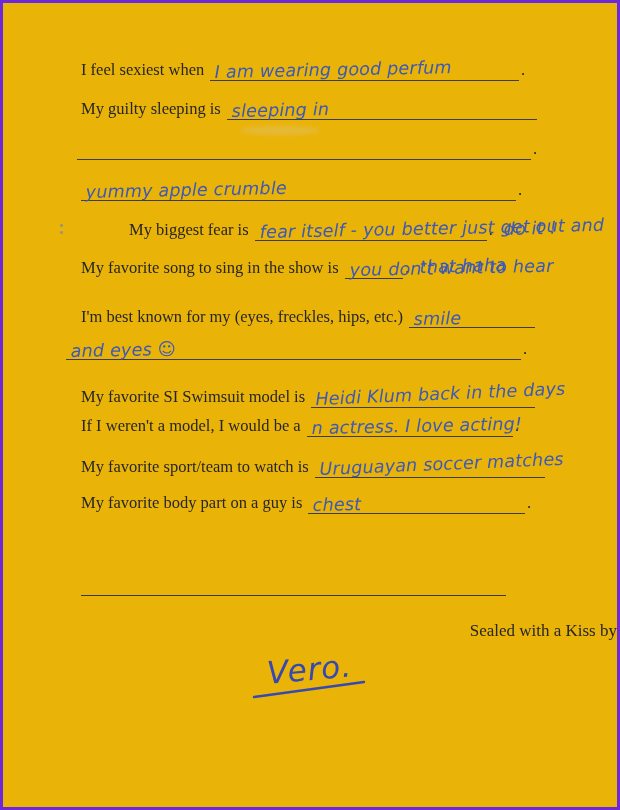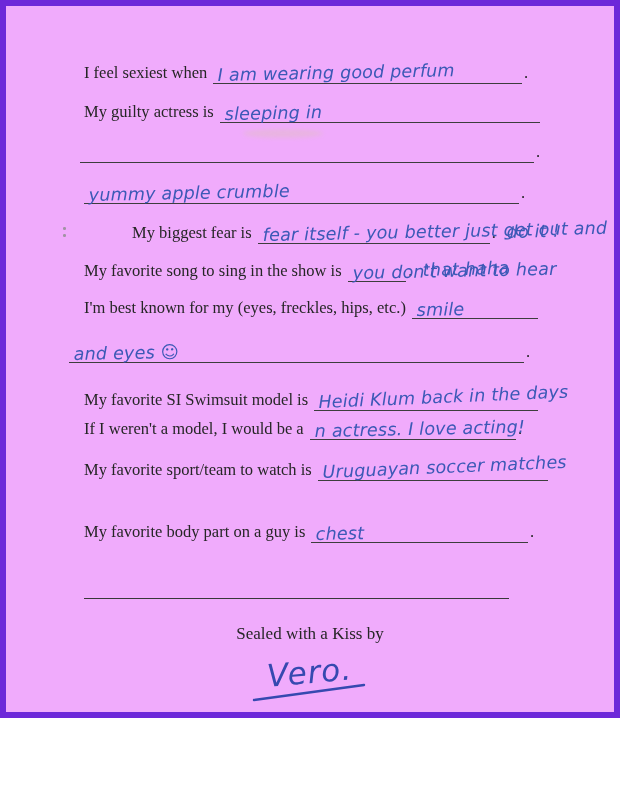--- a/index.html
+++ b/index.html
@@ -1,21 +1,21 @@
 <!DOCTYPE html>
 <html><head>
 <meta charset="utf-8">
 <style>
   html,body{margin:0;padding:0;background:#ffffff;}
   .page{
     position:relative;
-    width:620px;height:718px;
+    width:620px;height:810px;
     box-sizing:border-box;
-    background:#f0abfc;
-    border:6px solid #6d28d9;
+    background:#eab308;
+    border:3px solid #6d28d9;
     font-family:"Liberation Serif",serif;
     color:#262626;
     overflow:hidden;
   }
   .row{
     position:absolute;
     left:78px;
     display:flex;
     align-items:baseline;
     height:23px;
@@ -51,21 +51,21 @@
     margin-left:5px;
     transform:rotate(-1.5deg);
     transform-origin:left bottom;
   }
   .sep{
     position:absolute;left:78px;top:592px;width:425px;
     border-top:1.8px solid #383838;
   }
   .sealed{
     position:absolute;left:0;top:616px;width:100%;
-    text-align:center;font-size:17px;line-height:23px;
+    text-align:right;font-size:17px;line-height:23px;
   }
   .sigwrap{
     position:absolute;left:0;top:648px;width:100%;
     display:flex;flex-direction:column;align-items:center;
   }
   .sig{
     font-size:31px;
     color:#3649b0;
     letter-spacing:1px;
     transform:rotate(-5deg);
@@ -92,21 +92,21 @@
 
   <div class="row" style="top:55px;width:450px;">
     <span class="q">I feel sexiest when</span>
     <span class="blank">
       <span class="hand hw">I am wearing good perfum</span>
     </span>
     <span class="q dot">.</span>
   </div>
 
   <div class="row" style="top:94px;width:464px;">
-    <span class="q">My guilty actress is</span>
+    <span class="q">My guilty sleeping is</span>
     <span class="blank">
       <span class="hand hw">sleeping in</span>
     </span>
     <span class="q dot"></span>
   </div>
 
   <div class="row" style="top:134px;left:74px;width:466px;">
     <span class="blank">
       <span class="hand hw"></span>
     </span>
@@ -131,21 +131,21 @@
 
   <div class="row" style="top:253px;width:426px;align-items:center;">
     <span class="q">My favorite song to sing in the show is</span>
     <span class="blank">
       <span class="hand hw">you don't want to hear</span>
     </span>
     <span class="q dot">.</span>
     <span class="hand ovf">that haha</span>
   </div>
 
-  <div class="row" style="top:290px;width:462px;align-items:flex-end;">
+  <div class="row" style="top:302px;width:462px;align-items:flex-end;">
     <span class="q">I'm best known for my (eyes, freckles, hips, etc.)</span>
     <span class="blank">
       <span class="hand hw">smile</span>
     </span>
     <span class="q dot"></span>
   </div>
 
   <div class="row" style="top:334px;left:63px;width:467px;">
     <span class="blank">
       <span class="hand hw">and eyes ☺</span>
@@ -170,21 +170,21 @@
   </div>
 
   <div class="row" style="top:452px;width:472px;align-items:center;">
     <span class="q">My favorite sport/team to watch is</span>
     <span class="blank">
       <span class="hand hw up">Uruguayan soccer matches</span>
     </span>
     <span class="q dot"></span>
   </div>
 
-  <div class="row" style="top:514px;width:456px;justify-content:flex-end;">
+  <div class="row" style="top:488px;width:456px;justify-content:flex-end;">
     <span class="q">My favorite body part on a guy is</span>
     <span class="blank">
       <span class="hand hw">chest</span>
     </span>
     <span class="q dot">.</span>
   </div>
 
   <div class="sep"></div>
 
   <div class="sealed">Sealed with a Kiss by</div>

